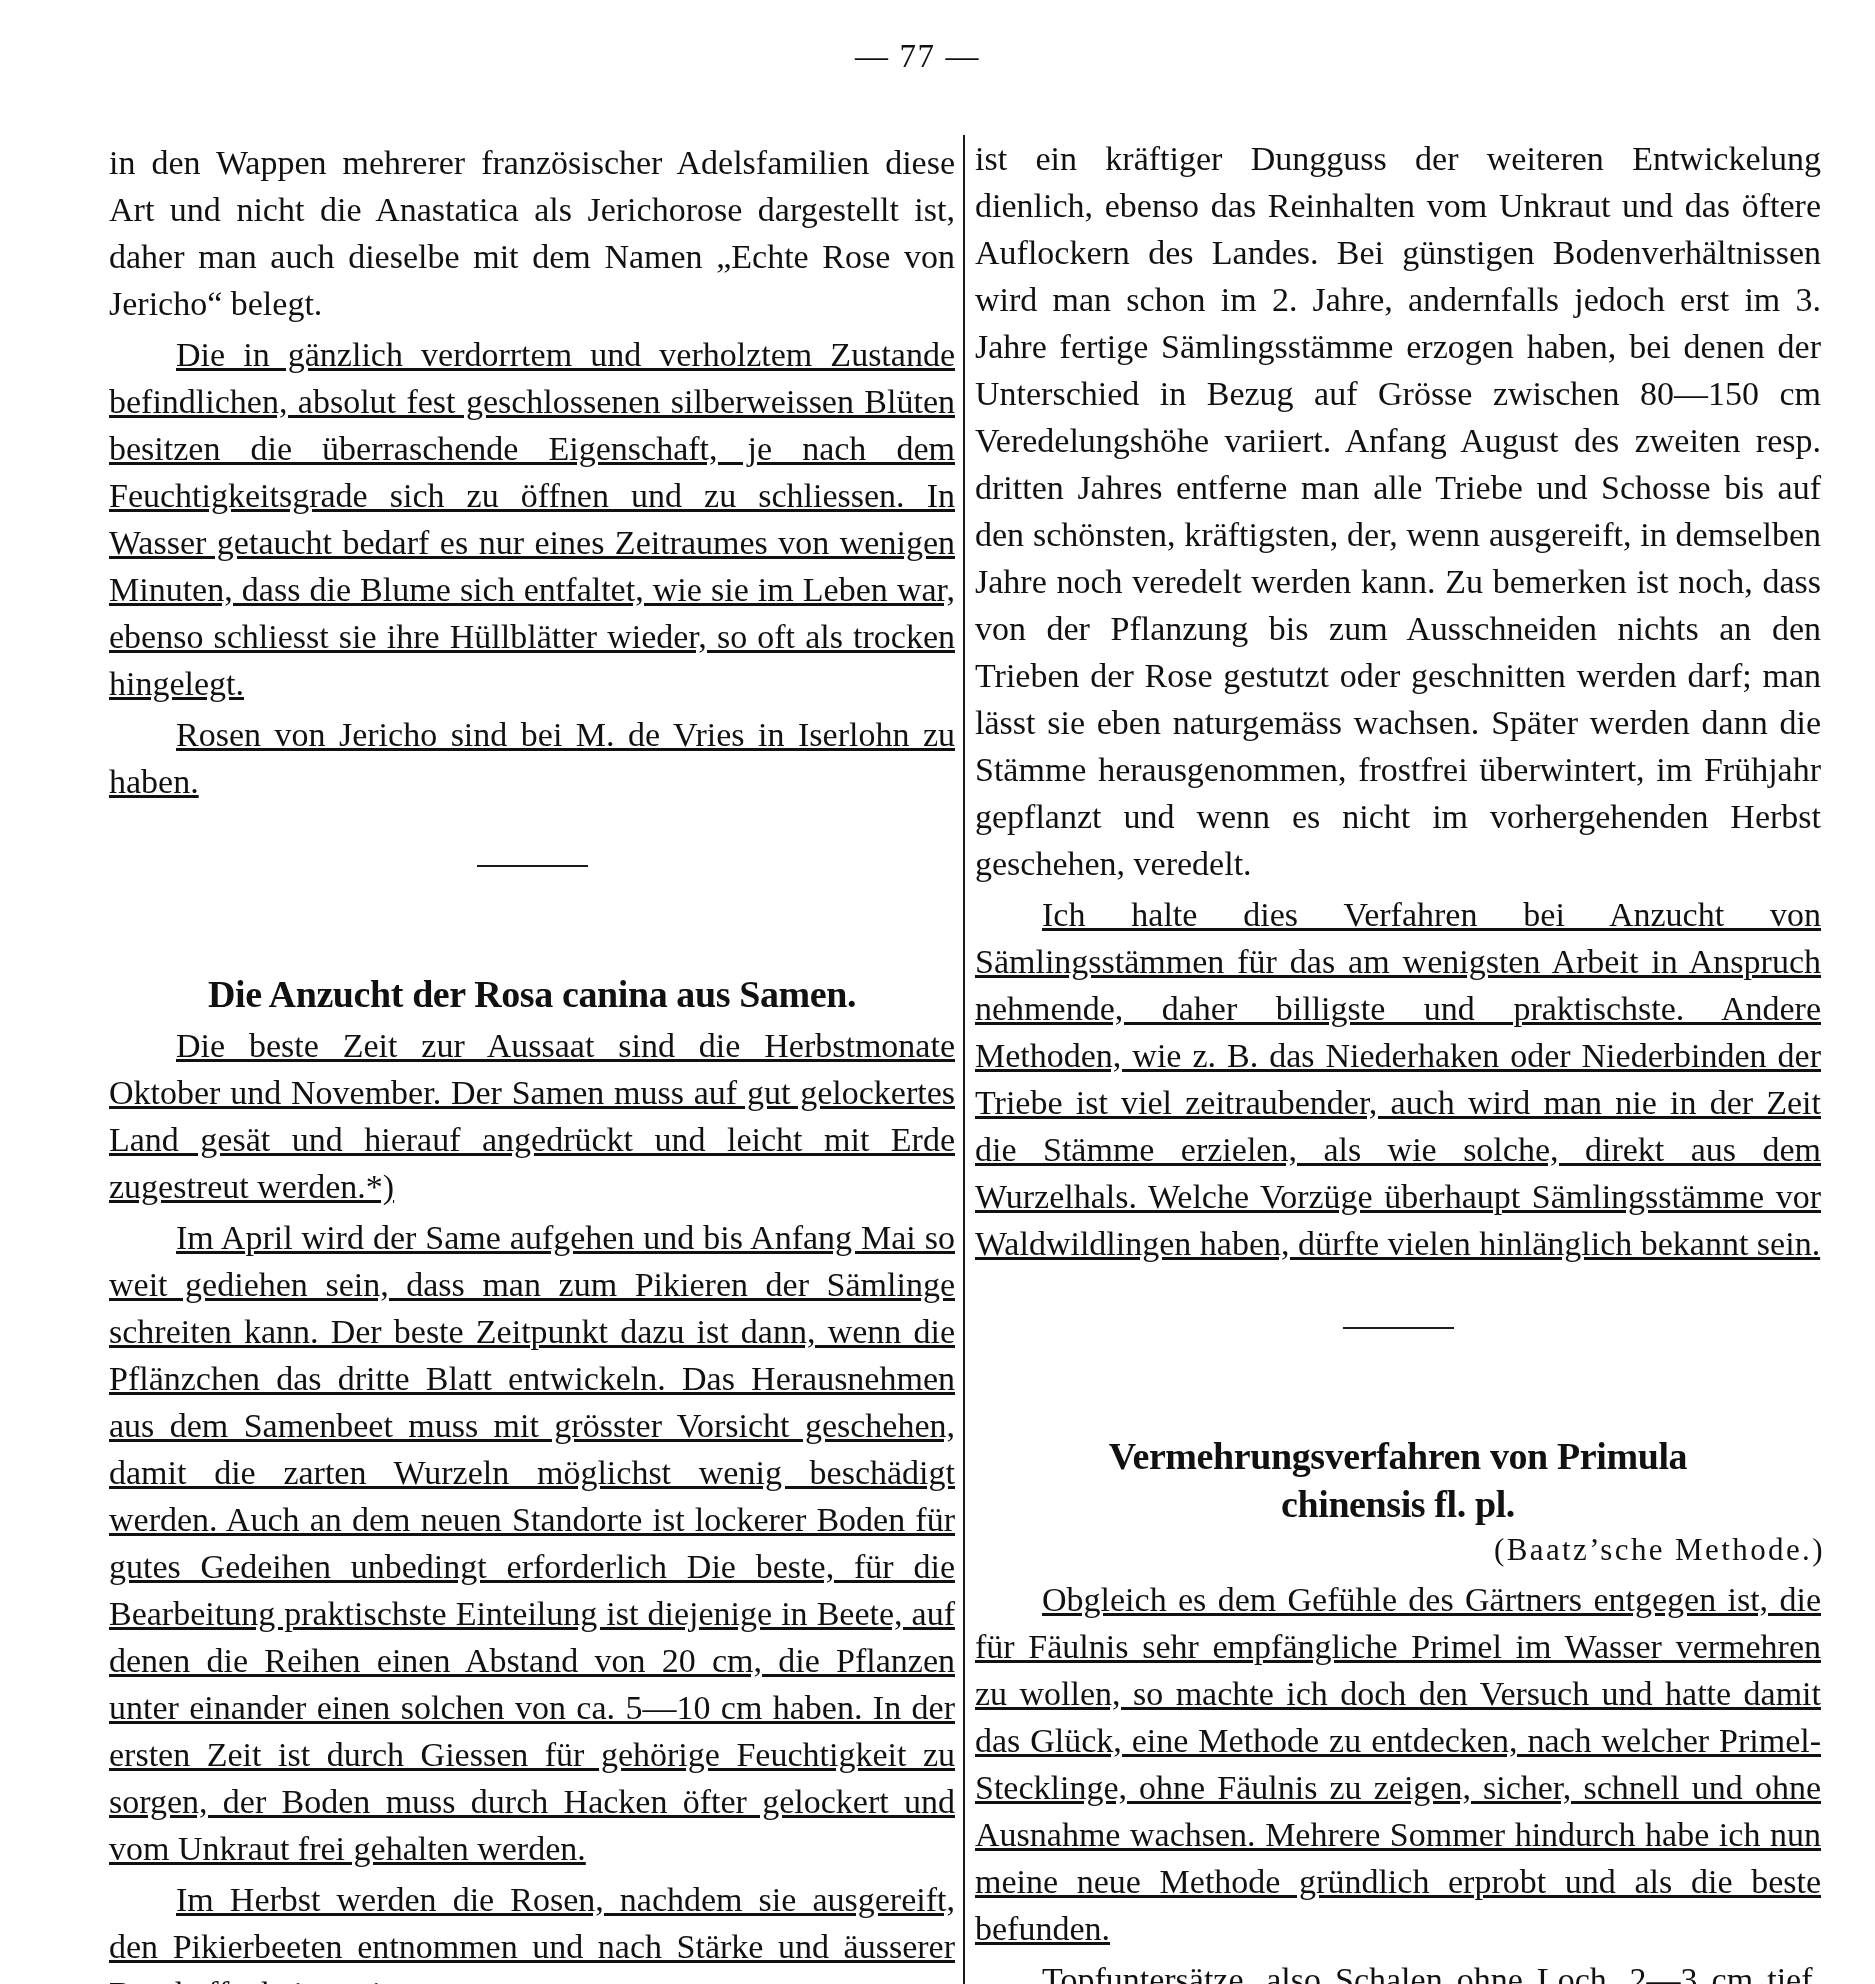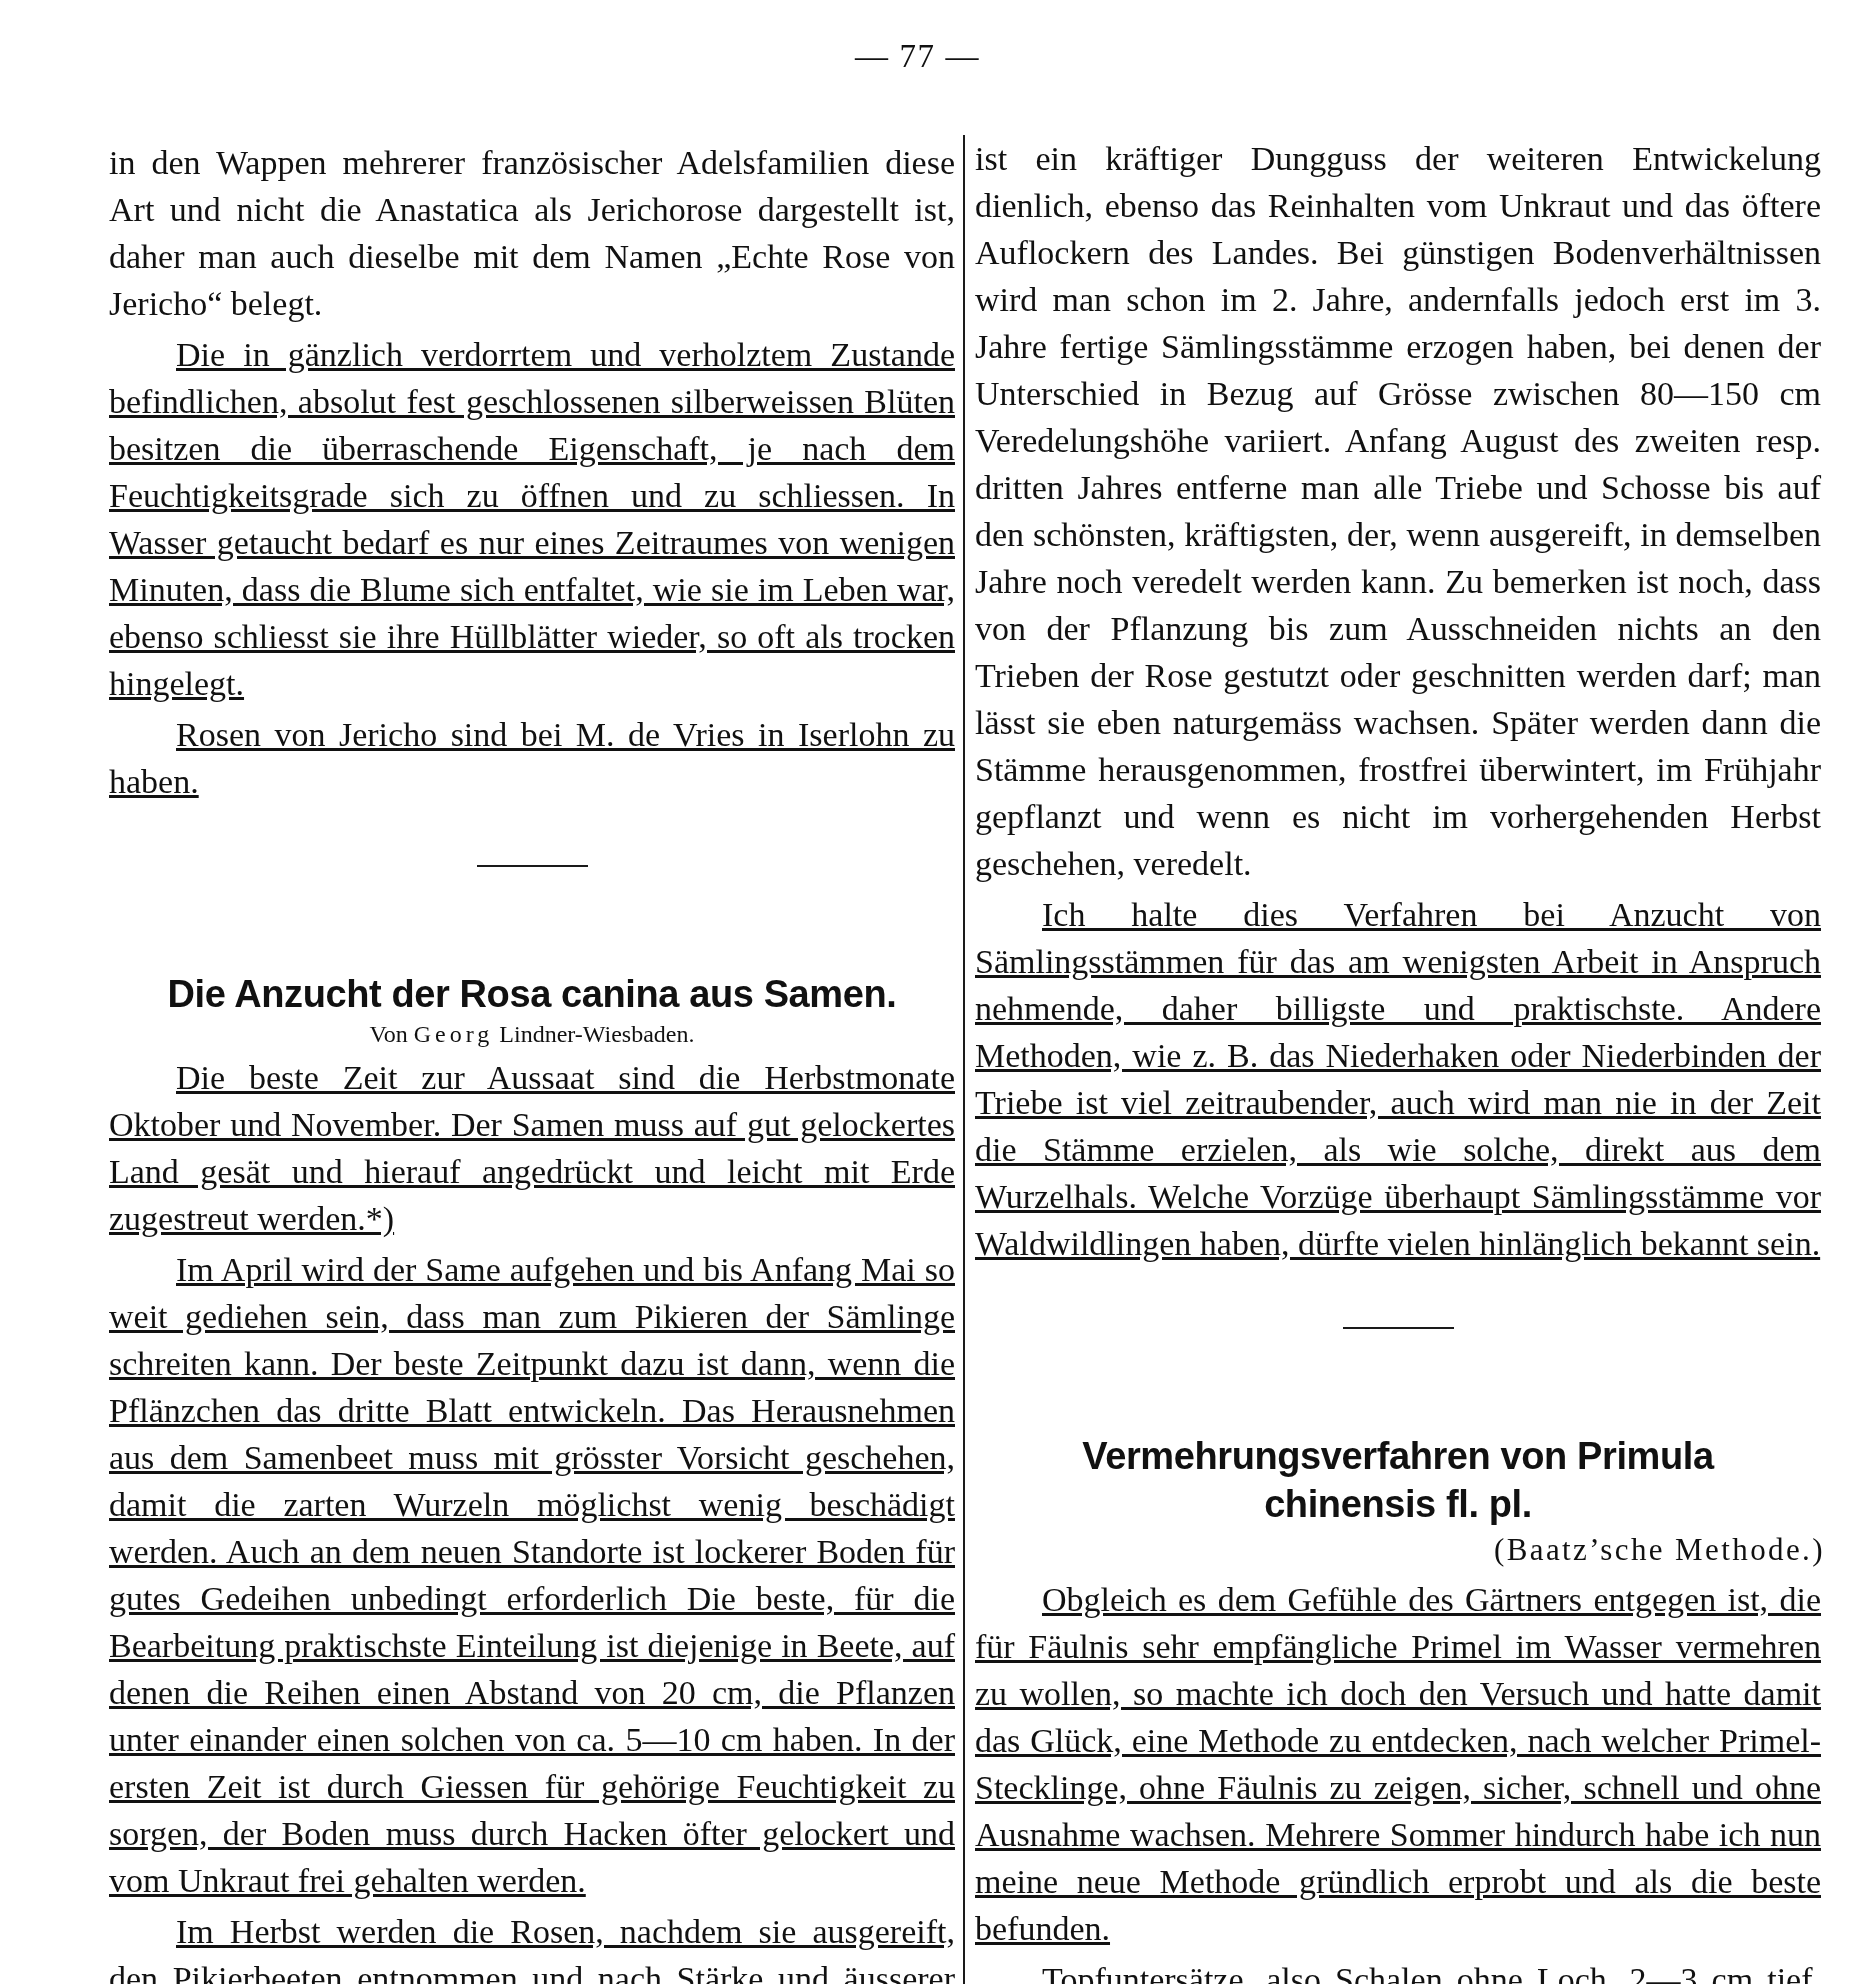--- a/index.html
+++ b/index.html
@@ -24,21 +24,21 @@
     background: #1a1a1a;
   }
   p { margin: 4px; text-indent: 0; }
   p.indent { text-indent: 67px; text-decoration: underline; }
   .divider {
     width: 111px; height: 2.4px; background: #1a1a1a; margin: 0 auto;
   }
   .divider.after-para { margin-top: 60px; margin-bottom: 103px; }
   h2.section-title {
     margin: 0; text-align: center; font-weight: bold;
-    font-family: Liberation Sans, sans-serif;
+    font-family: Liberation Serif, serif;
     font-stretch: condensed; font-size: 38px; line-height: 48px;
     letter-spacing: -0.4px;
   }
   .byline {
     text-align: center; font-size: 24px; line-height: 32px;
   }
   .byline .spaced { letter-spacing: 4px; }
   .method-subtitle {
     text-align: right; font-size: 31px; line-height: 44px; letter-spacing: 2.4px;
     margin-bottom: 1px;
@@ -52,25 +52,20 @@
 <div class="column-rule"></div>
 
 <div class="column col-left">
   <p>in den Wappen mehrerer französischer Adelsfamilien diese Art und nicht die Anastatica als Jerichorose dargestellt ist, daher man auch dieselbe mit dem Namen „Echte Rose von Jericho“ belegt.</p>
   <p class="indent">Die in gänzlich verdorrtem und verholztem Zustande befindlichen, absolut fest geschlossenen silberweissen Blüten besitzen die überraschende Eigenschaft, je nach dem Feuchtigkeitsgrade sich zu öffnen und zu schliessen. In Wasser getaucht bedarf es nur eines Zeitraumes von wenigen Minuten, dass die Blume sich entfaltet, wie sie im Leben war, ebenso schliesst sie ihre Hüllblätter wieder, so oft als trocken hingelegt.</p>
   <p class="indent">Rosen von Jericho sind bei M. de Vries in Iserlohn zu haben.</p>
 
   <div class="divider after-para"></div>
 
   <h2 class="section-title">Die Anzucht der Rosa canina aus Samen.</h2>
-  <div class="byline">
-    <span>Von</span>
-    <span class="spaced">Georg</span>
-    <span>Lindner-Wiesbaden.</span>
-  </div>
 
   <p class="indent">Die beste Zeit zur Aussaat sind die Herbstmonate Oktober und November. Der Samen muss auf gut gelockertes Land gesät und hierauf angedrückt und leicht mit Erde zugestreut werden.*)</p>
   <p class="indent">Im April wird der Same aufgehen und bis Anfang Mai so weit gediehen sein, dass man zum Pikieren der Sämlinge schreiten kann. Der beste Zeitpunkt dazu ist dann, wenn die Pflänzchen das dritte Blatt entwickeln. Das Herausnehmen aus dem Samenbeet muss mit grösster Vorsicht geschehen, damit die zarten Wurzeln möglichst wenig beschädigt werden. Auch an dem neuen Standorte ist lockerer Boden für gutes Gedeihen unbedingt erforderlich Die beste, für die Bearbeitung praktischste Einteilung ist diejenige in Beete, auf denen die Reihen einen Abstand von 20 cm, die Pflanzen unter einander einen solchen von ca. 5—10 cm haben. In der ersten Zeit ist durch Giessen für gehörige Feuchtigkeit zu sorgen, der Boden muss durch Hacken öfter gelockert und vom Unkraut frei gehalten werden.</p>
   <p class="indent">Im Herbst werden die Rosen, nachdem sie ausgereift, den Pikierbeeten entnommen und nach Stärke und äusserer Beschaffenheit sortiert.</p>
 
 </div>
 
 <div class="column col-right">
   <p>ist ein kräftiger Dungguss der weiteren Entwickelung dienlich, ebenso das Reinhalten vom Unkraut und das öftere Auflockern des Landes. Bei günstigen Bodenverhältnissen wird man schon im 2. Jahre, andernfalls jedoch erst im 3. Jahre fertige Sämlingsstämme erzogen haben, bei denen der Unterschied in Bezug auf Grösse zwischen 80—150 cm Veredelungshöhe variiert. Anfang August des zweiten resp. dritten Jahres entferne man alle Triebe und Schosse bis auf den schönsten, kräftigsten, der, wenn ausgereift, in demselben Jahre noch veredelt werden kann. Zu bemerken ist noch, dass von der Pflanzung bis zum Ausschneiden nichts an den Trieben der Rose gestutzt oder geschnitten werden darf; man lässt sie eben naturgemäss wachsen. Später werden dann die Stämme herausgenommen, frostfrei überwintert, im Frühjahr gepflanzt und wenn es nicht im vorhergehenden Herbst geschehen, veredelt.</p>
   <p class="indent">Ich halte dies Verfahren bei Anzucht von Sämlingsstämmen für das am wenigsten Arbeit in Anspruch nehmende, daher billigste und praktischste. Andere Methoden, wie z. B. das Niederhaken oder Niederbinden der Triebe ist viel zeitraubender, auch wird man nie in der Zeit die Stämme erzielen, als wie solche, direkt aus dem Wurzelhals. Welche Vorzüge überhaupt Sämlingsstämme vor Waldwildlingen haben, dürfte vielen hinlänglich bekannt sein.</p>

